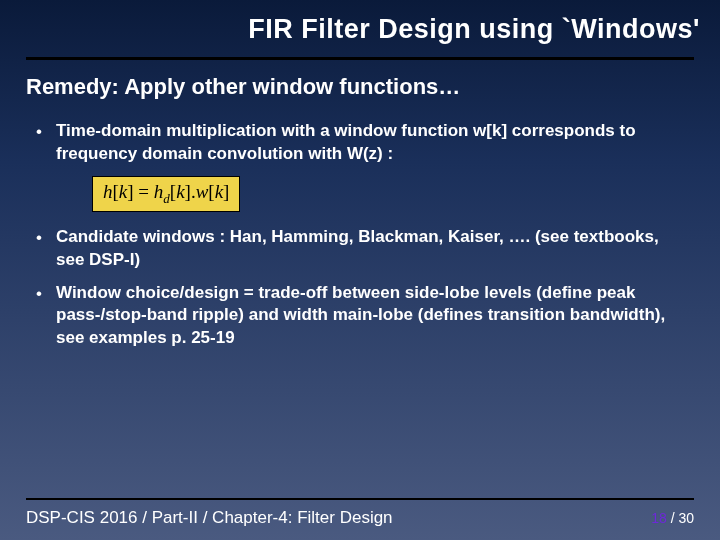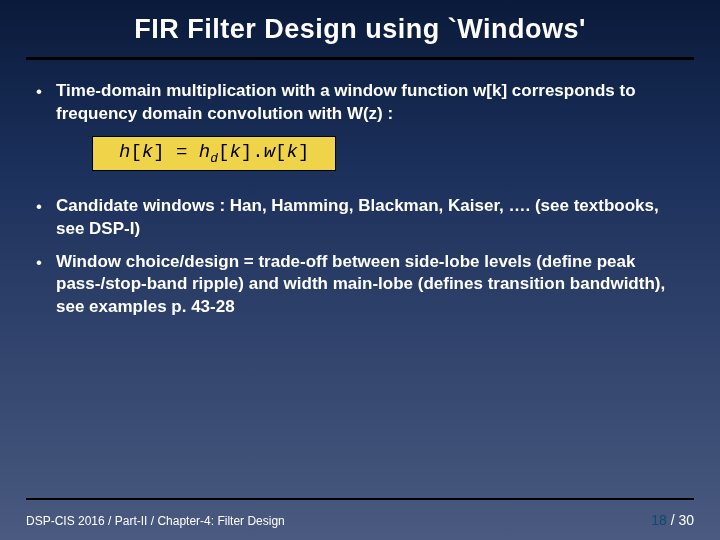--- a/index.html
+++ b/index.html
@@ -13,21 +13,21 @@
   }
   .slide {
     width: 100%;
     height: 100%;
     position: relative;
   }
   .title {
     color: #ffffff;
     font-size: 27px;
     font-weight: bold;
-    text-align: center;
+    text-align: right;
     padding: 14px 20px 8px 20px;
     letter-spacing: 0.5px;
   }
   .title-underline {
     height: 3px;
     background: #000000;
     margin: 4px 26px 0 26px;
   }
   .remedy {
     color: #ffffff;
@@ -57,26 +57,25 @@
     flex: 1;
     font-weight: bold;
   }
   .equations {
     margin: 10px 0 14px 56px;
   }
   .eq {
     display: inline-block;
     background: #efd44a;
     border: 1px solid #000;
-    padding: 4px 26px;
-    font-family: Liberation Mono, monospace;
+    padding: 4px 10px;
+    font-family: Liberation Serif, serif;
     font-size: 19px;
     font-style: italic;
     color: #000;
-    margin-bottom: 10px;
     white-space: nowrap;
   }
   .eq .bracket { font-style: normal; }
   .eq .sub { font-size: 13px; vertical-align: sub; font-style: italic; }
   .footer-line {
     position: absolute;
     left: 26px;
     right: 26px;
     bottom: 40px;
     height: 2px;
@@ -86,35 +85,36 @@
     position: absolute;
     left: 26px;
     right: 26px;
     bottom: 12px;
     display: flex;
     justify-content: space-between;
     align-items: baseline;
     color: #ffffff;
   }
   .footer-left {
-    font-size: 12px;
+    font-size: 17px;
   }
   .footer-right {
     font-size: 14px;
   }
-  .footer-right .cur { color: #0c4a6e; margin-left: 48px; }
+  .footer-right .cur { color: #6d28d9; margin-left: 48px; }
 </style>
 </head>
 <body>
 
 <div class="slide">
 
   <div class="title">FIR Filter Design using `Windows'</div>
   <div class="title-underline"></div>
 
+  <div class="remedy">Remedy:  Apply other window functions…</div>
 
   <div class="body">
 
     <div class="bullet-row">
       <div class="bullet-dot">•</div>
       <div class="bullet-text">Time-domain multiplication with a window function w[k] corresponds to frequency domain convolution  with W(z) :</div>
     </div>
 
     <div class="equations">
       <div class="eq">
@@ -122,21 +122,21 @@
       </div><br>
     </div>
 
     <div class="bullet-row">
       <div class="bullet-dot">•</div>
       <div class="bullet-text">Candidate windows : Han, Hamming, Blackman, Kaiser, …. (see textbooks, see DSP-I)</div>
     </div>
 
     <div class="bullet-row">
       <div class="bullet-dot">•</div>
-      <div class="bullet-text">Window choice/design = trade-off between side-lobe levels (define peak pass-/stop-band ripple) and width main-lobe (defines transition bandwidth), see examples p. 43-28</div>
+      <div class="bullet-text">Window choice/design = trade-off between side-lobe levels (define peak pass-/stop-band ripple) and width main-lobe (defines transition bandwidth), see examples p. 25-19</div>
     </div>
 
   </div>
 
   <div class="footer-line"></div>
   <div class="footer">
     <div class="footer-left">DSP-CIS 2016  /  Part-II  /  Chapter-4: Filter Design</div>
     <div class="footer-right">
       <span class="cur">18</span><span> / </span><span>30</span>
     </div>

